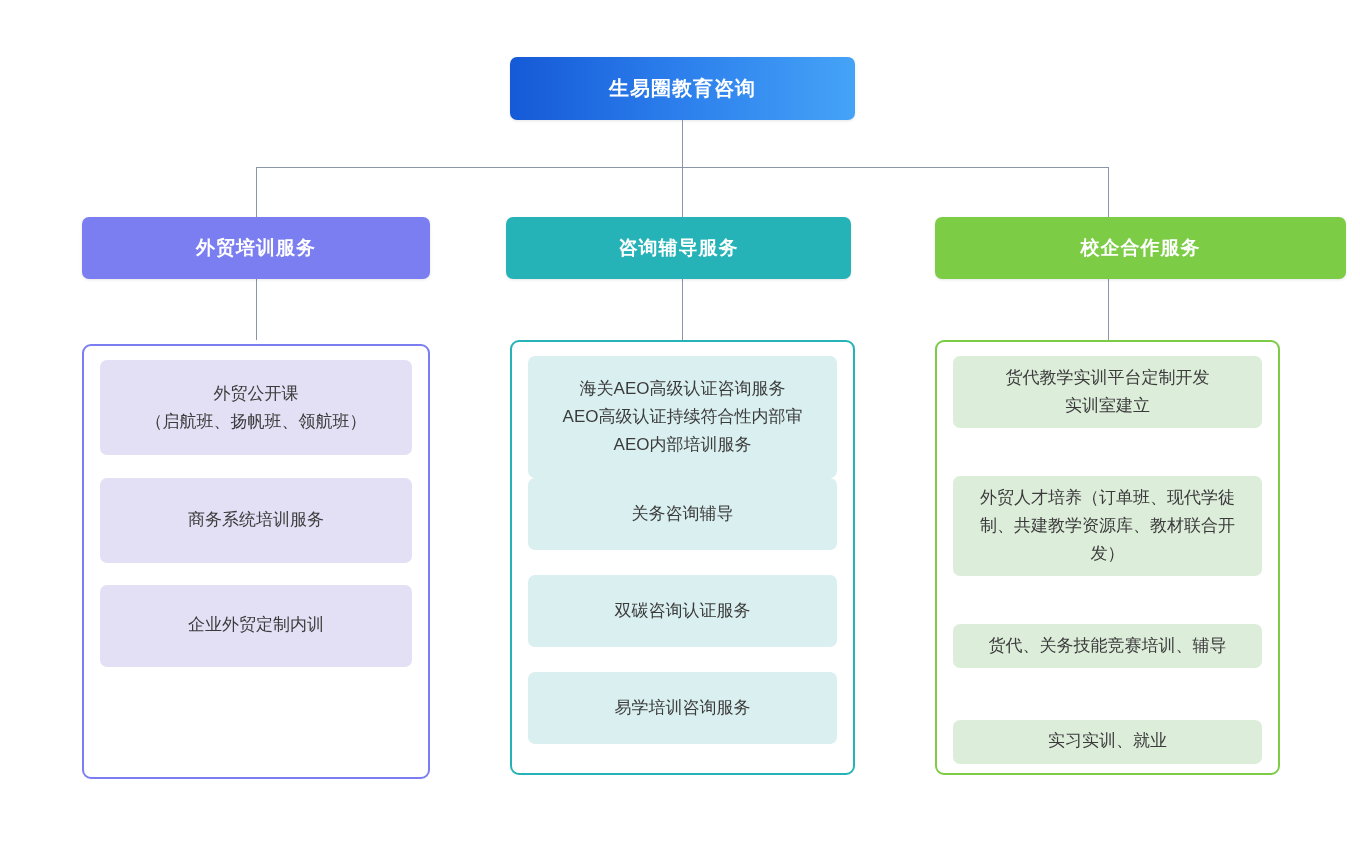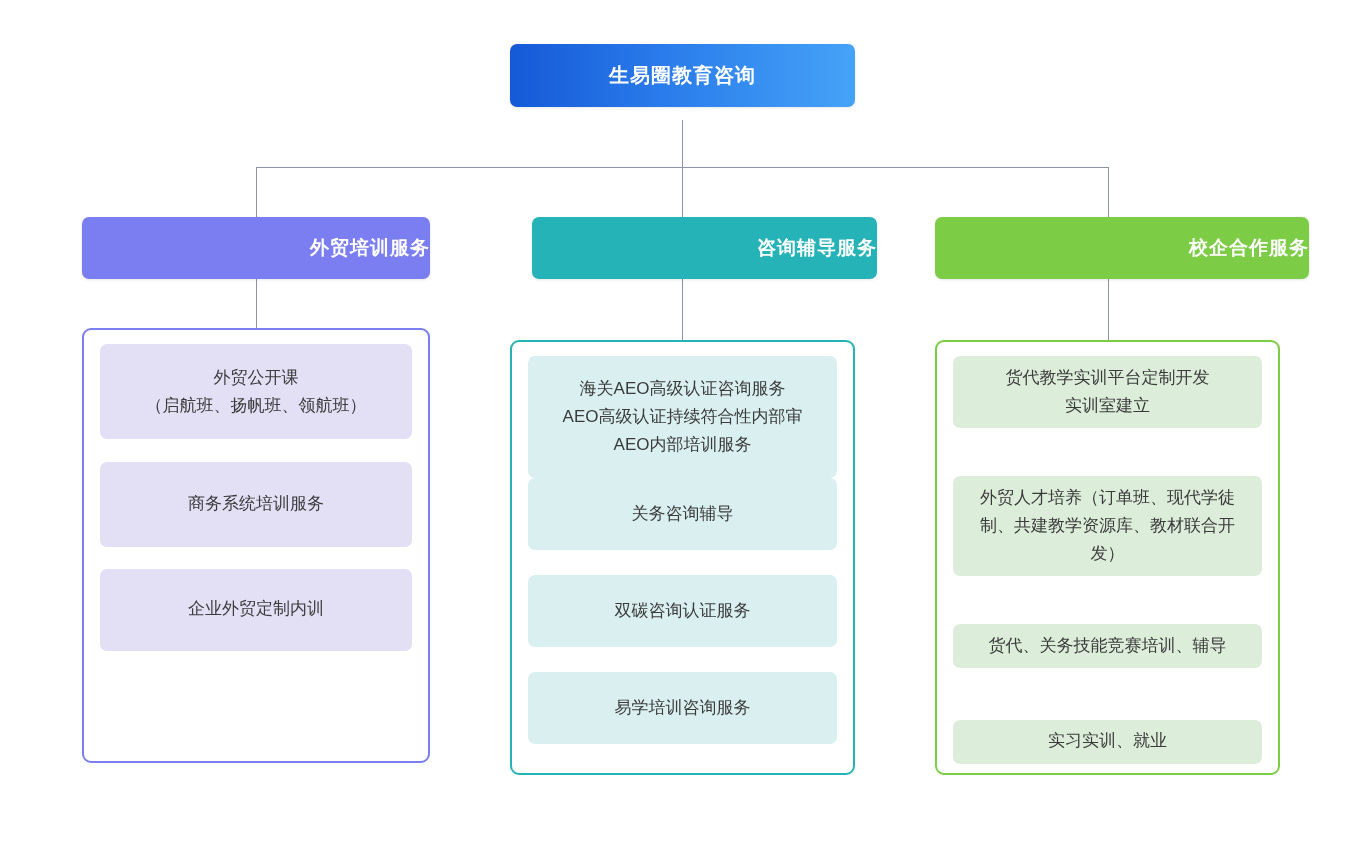--- a/index.html
+++ b/index.html
@@ -13,34 +13,34 @@
   #stage{position:relative;width:1360px;height:844px;}
 
   
   .conn{position:absolute;background:#8a95a5;}
   .conn-v{width:1px;}
   .conn-h{height:1px;}
 
   
   .root-node{
     position:absolute;
-    left:510px;top:44px;width:345px;height:63px;
+    left:510px;top:57px;width:345px;height:63px;
     border-radius:7px;
     background:linear-gradient(90deg,#1559d6 0%,#2a7ceb 45%,#45a3f7 100%);
     display:flex;align-items:center;justify-content:center;
     box-shadow:0 1px 3px rgba(0,0,0,.10);
   }
   .root-node .txt{
     color:#ffffff;font-size:20px;font-weight:bold;letter-spacing:1px;
   }
 
   
   .col-header{
     position:absolute;height:62px;border-radius:7px;
-    display:flex;align-items:center;justify-content:flex-end;
+    display:flex;align-items:center;justify-content:center;
     box-shadow:0 1px 3px rgba(0,0,0,.10);
   }
   .col-header .txt{color:#fff;font-size:19px;font-weight:bold;letter-spacing:1px;}
 
   
   .panel{
     position:absolute;
     border-width:2px;border-style:solid;border-radius:9px;
     background:#ffffff;
     box-sizing:border-box;
@@ -52,21 +52,21 @@
     display:flex;align-items:center;justify-content:center;
     text-align:center;
     box-sizing:border-box;
     padding:8px 12px;
   }
   .item-box .txt{
     color:#3b3b3b;font-size:17px;line-height:28px;white-space:pre-line;
   }
 
   
-  #panel-0{left:82px;top:328px;width:348px;height:435px;border-color:#7b7ef0;}
+  #panel-0{left:82px;top:344px;width:348px;height:435px;border-color:#7b7ef0;}
   #panel-0 .item-box{background:#e3e0f6;}
   
   #panel-1{left:510px;top:340px;width:345px;height:435px;border-color:#26b3b8;}
   #panel-1 .item-box{background:#daeff0;}
   
   #panel-2{left:935px;top:340px;width:345px;height:435px;border-color:#7ccc46;gap:28px;}
   #panel-2 .item-box{background:#dcedda;}
 </style>
 </head>
 <body>
@@ -83,24 +83,24 @@
   <div class="conn conn-v" style="left:682px;top:167px;height:50px;"></div>
   <div class="conn conn-v" style="left:1108px;top:167px;height:50px;"></div>
 
   <div class="conn conn-v" style="left:256px;top:279px;height:61px;"></div>
   <div class="conn conn-v" style="left:682px;top:279px;height:61px;"></div>
   <div class="conn conn-v" style="left:1108px;top:279px;height:61px;"></div>
 
   <div class="col-header" id="header-0" style="left:82px;top:217px;width:348px;background:#7b7ef0;">
     <span class="txt">外贸培训服务</span>
   </div>
-  <div class="col-header" id="header-1" style="left:532px;top:217px;width:345px;background:#26b3b8;">
+  <div class="col-header" id="header-1" style="left:506px;top:217px;width:345px;background:#26b3b8;">
     <span class="txt">咨询辅导服务</span>
   </div>
-  <div class="col-header" id="header-2" style="left:935px;top:217px;width:374px;background:#7ccc46;">
+  <div class="col-header" id="header-2" style="left:935px;top:217px;width:411px;background:#7ccc46;">
     <span class="txt">校企合作服务</span>
   </div>
 
   <div class="panel" id="panel-0">
     <div class="item-box" style="height:95px;margin-bottom:23px;">
       <span class="txt">外贸公开课
 （启航班、扬帆班、领航班）</span>
     </div>
     <div class="item-box" style="height:85px;margin-bottom:22px;font-family:Liberation Mono, monospace;">
       <span class="txt">商务系统培训服务</span>

